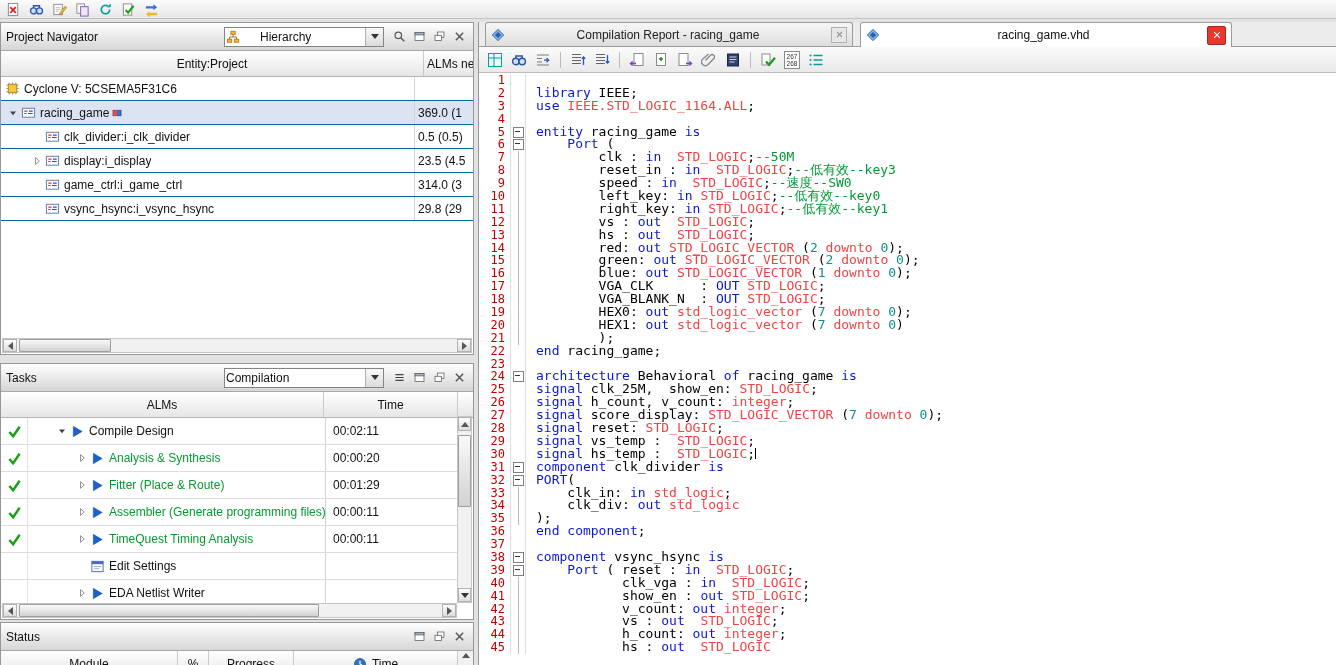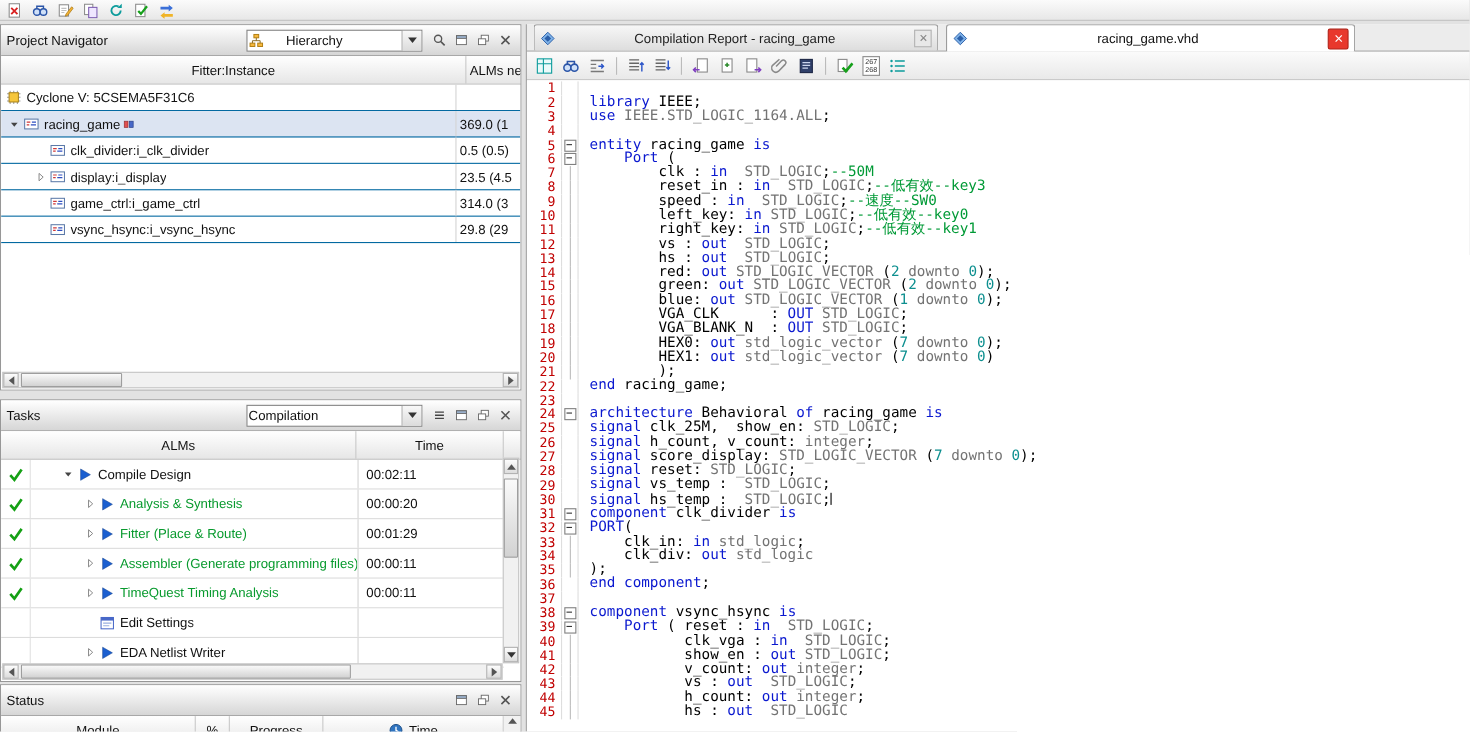--- a/index.html
+++ b/index.html
@@ -96,21 +96,21 @@
 
   
   .code-wrap{flex:1;overflow:hidden;background:#fff;font-family:"DejaVu Sans Mono","Liberation Mono",monospace;font-size:13px;line-height:12.9px;padding-top:1px;}
   .cl{display:flex;height:12.9px;align-items:stretch;}
   .cl-num{width:32px;flex:none;text-align:right;padding-right:5px;color:#c00000;background:#fff;border-right:1px solid #dedede;font-size:12px;box-sizing:border-box;}
   .cl-fold{width:15px;flex:none;border-right:1px solid #dedede;position:relative;display:flex;align-items:center;justify-content:center;box-sizing:border-box;}
   .fline{position:absolute;left:7px;top:0;bottom:0;width:1px;background:#bcbcbc;}
   .fbox{position:relative;width:9px;height:9px;border:1px solid #808080;background:#fff;z-index:1;}
   .fbox::after{content:"";position:absolute;left:1px;top:3px;width:5px;height:1px;background:#333;}
   .cl-text{white-space:pre;padding-left:10px;}
-  .k{color:#0a18cf;} .t{color:#737373;} .c{color:#009a36;} .n{color:#0d8f8f;} .p{color:#000;}
+  .k{color:#0a18cf;} .t{color:#ef4444;} .c{color:#009a36;} .n{color:#0d8f8f;} .p{color:#000;}
   .caret{display:inline-block;width:1px;height:11px;background:#000;vertical-align:-1px;}
 </style>
 </head>
 <body>
 
 <div class="app">
 
   <div class="main-toolbar">
       <div class="tbi">
         <svg viewBox="0 0 16 16">
@@ -194,21 +194,21 @@
             <rect x="2.5" y="6.5" width="8" height="6.5" fill="#fff" stroke="#666"></rect>
           </svg>
         </div>
       <div class="wbtn">
           <svg viewBox="0 0 16 16">
             <path d="M3.5 3.5l9 9M12.5 3.5l-9 9" stroke="currentColor" stroke-width="1.8" fill="none"></path>
           </svg>
         </div>
     </div>
     <div class="col-header">
-      <div class="col-cell entity-col">Fitter:Instance</div>
+      <div class="col-cell entity-col">Entity:Project</div>
       <div class="col-cell alms-col">ALMs ne</div>
     </div>
     <div class="panel-body">
         <div class="nav-row">
           <div class="nav-main" style="padding-left: 4px;">
             <span class="ic tree-ic">
               <svg viewBox="0 0 16 16">
                 <path d="M4.5 1.5v2M8 1.5v2M11.5 1.5v2M4.5 12.5v2M8 12.5v2M11.5 12.5v2M1.5 4.5h2M1.5 8h2M1.5 11.5h2M12.5 4.5h2M12.5 8h2M12.5 11.5h2" stroke="#999" fill="none"></path>
                 <rect x="3.5" y="3.5" width="9" height="9" fill="#f6c63c" stroke="#a8821a"></rect>
               </svg>

